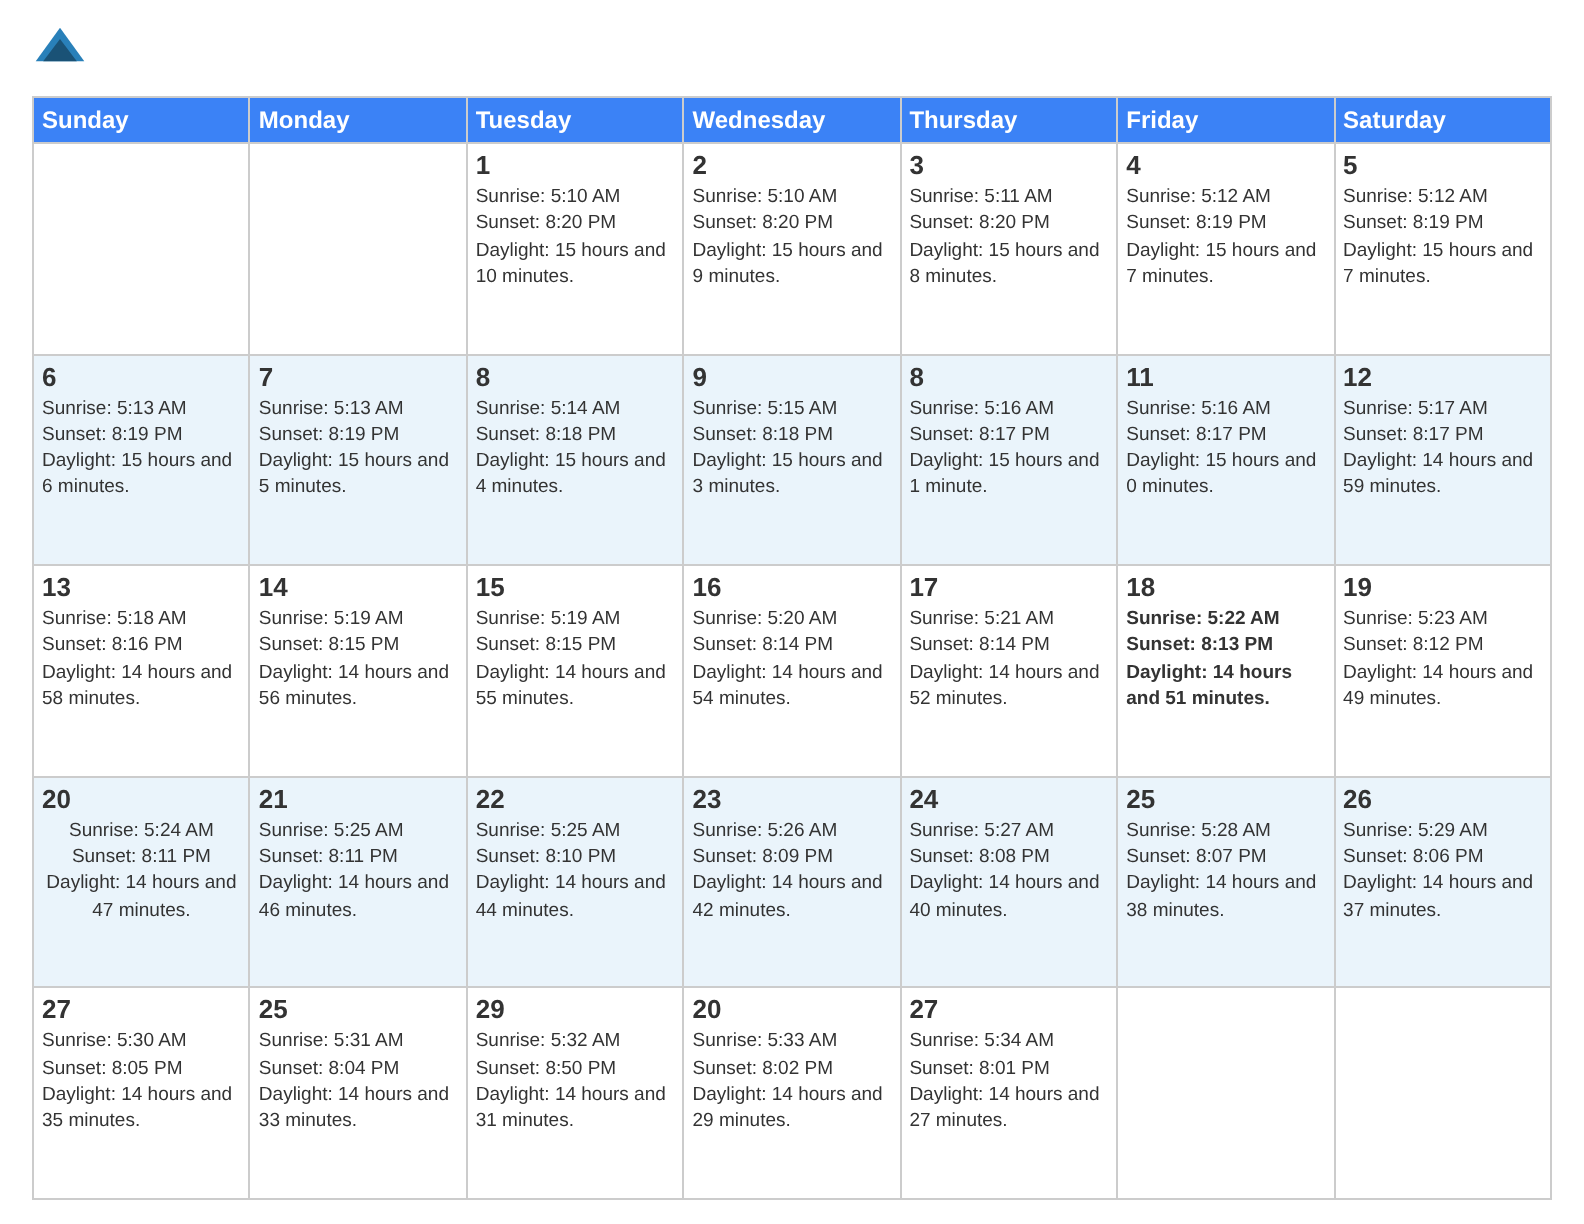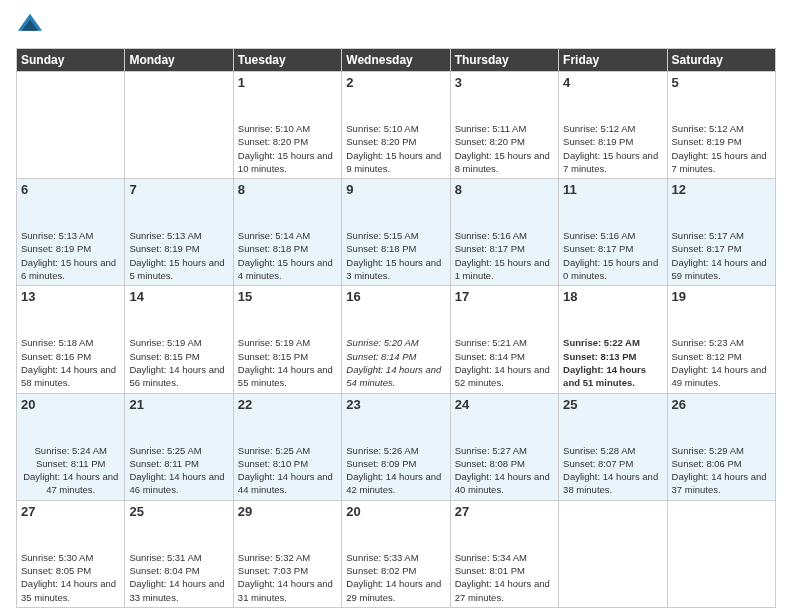--- a/index.html
+++ b/index.html
@@ -61,21 +61,21 @@
       color: #333;
       font-style: italic;
     }
     .calendar {
       flex: 1;
       border-collapse: collapse;
       width: 100%;
       table-layout: fixed;
     }
     .calendar thead tr th {
-      background: #404040;
+      background: #3b82f6;
       color: white;
       font-size: 12px;
       font-weight: bold;
       padding: 4px 4px;
       text-align: left;
       border: 1px solid #ccc;
     }
     .calendar tbody tr td {
       border: 1px solid #ccc;
       vertical-align: top;
@@ -88,21 +88,20 @@
       font-size: 13px;
       font-weight: bold;
       color: #333;
       display: block;
       margin-bottom: 2px;
     }
     .day-info {
       font-size: 9.5px;
       line-height: 1.4;
       color: #333;
-      margin-top: 32px;
     }
     .empty-cell {
       background: #f9f9f9;
     }
     tr:nth-child(odd) td {
       background: #fff;
     }
     tr:nth-child(even) td {
       background: #eaf4fb;
     }
@@ -233,21 +232,21 @@
 Daylight: 14 hours and 56 minutes.</div>
           </td>
           <td>
             <span class="day-num">15</span>
             <div class="day-info" style="white-space: pre-line;">Sunrise: 5:19 AM
 Sunset: 8:15 PM
 Daylight: 14 hours and 55 minutes.</div>
           </td>
           <td>
             <span class="day-num">16</span>
-            <div class="day-info" style="white-space: pre-line; font-style: italic;">Sunrise: 5:20 AM
+            <div class="day-info" style="white-space: pre-line;">Sunrise: 5:20 AM
 Sunset: 8:14 PM
 Daylight: 14 hours and 54 minutes.</div>
           </td>
           <td>
             <span class="day-num">17</span>
             <div class="day-info" style="white-space: pre-line;">Sunrise: 5:21 AM
 Sunset: 8:14 PM
 Daylight: 14 hours and 52 minutes.</div>
           </td>
           <td>
@@ -316,21 +315,21 @@
           </td>
           <td>
             <span class="day-num">25</span>
             <div class="day-info" style="white-space: pre-line;">Sunrise: 5:31 AM
 Sunset: 8:04 PM
 Daylight: 14 hours and 33 minutes.</div>
           </td>
           <td>
             <span class="day-num">29</span>
             <div class="day-info" style="white-space: pre-line;">Sunrise: 5:32 AM
-Sunset: 7:03 PM
+Sunset: 8:50 PM
 Daylight: 14 hours and 31 minutes.</div>
           </td>
           <td>
             <span class="day-num">20</span>
             <div class="day-info" style="white-space: pre-line;">Sunrise: 5:33 AM
 Sunset: 8:02 PM
 Daylight: 14 hours and 29 minutes.</div>
           </td>
           <td>
             <span class="day-num">27</span>

